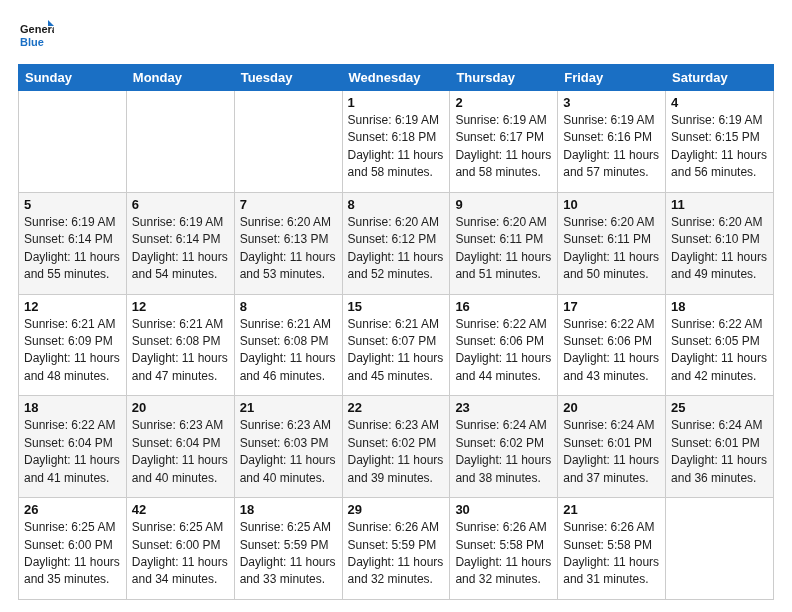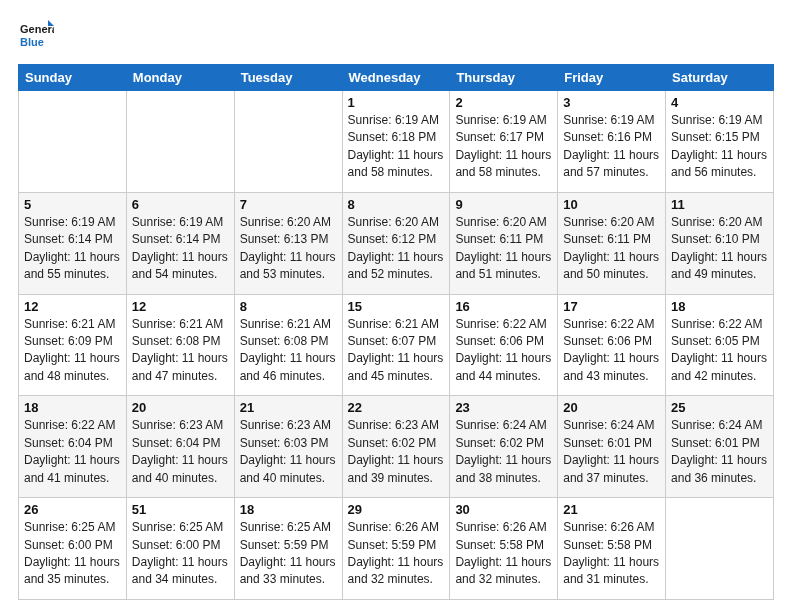--- a/index.html
+++ b/index.html
@@ -225,21 +225,21 @@
             <span class="day-num">25</span>
             <div class="day-info">Sunrise: 6:24 AM<br>Sunset: 6:01 PM<br>Daylight: 11 hours<br>and 36 minutes.</div>
           </td>
         </tr>
         <tr>
           <td>
             <span class="day-num">26</span>
             <div class="day-info">Sunrise: 6:25 AM<br>Sunset: 6:00 PM<br>Daylight: 11 hours<br>and 35 minutes.</div>
           </td>
           <td>
-            <span class="day-num">51</span>
+            <span class="day-num">42</span>
             <div class="day-info">Sunrise: 6:25 AM<br>Sunset: 6:00 PM<br>Daylight: 11 hours<br>and 34 minutes.</div>
           </td>
           <td>
             <span class="day-num">18</span>
             <div class="day-info">Sunrise: 6:25 AM<br>Sunset: 5:59 PM<br>Daylight: 11 hours<br>and 33 minutes.</div>
           </td>
           <td>
             <span class="day-num">29</span>
             <div class="day-info">Sunrise: 6:26 AM<br>Sunset: 5:59 PM<br>Daylight: 11 hours<br>and 32 minutes.</div>
           </td>

